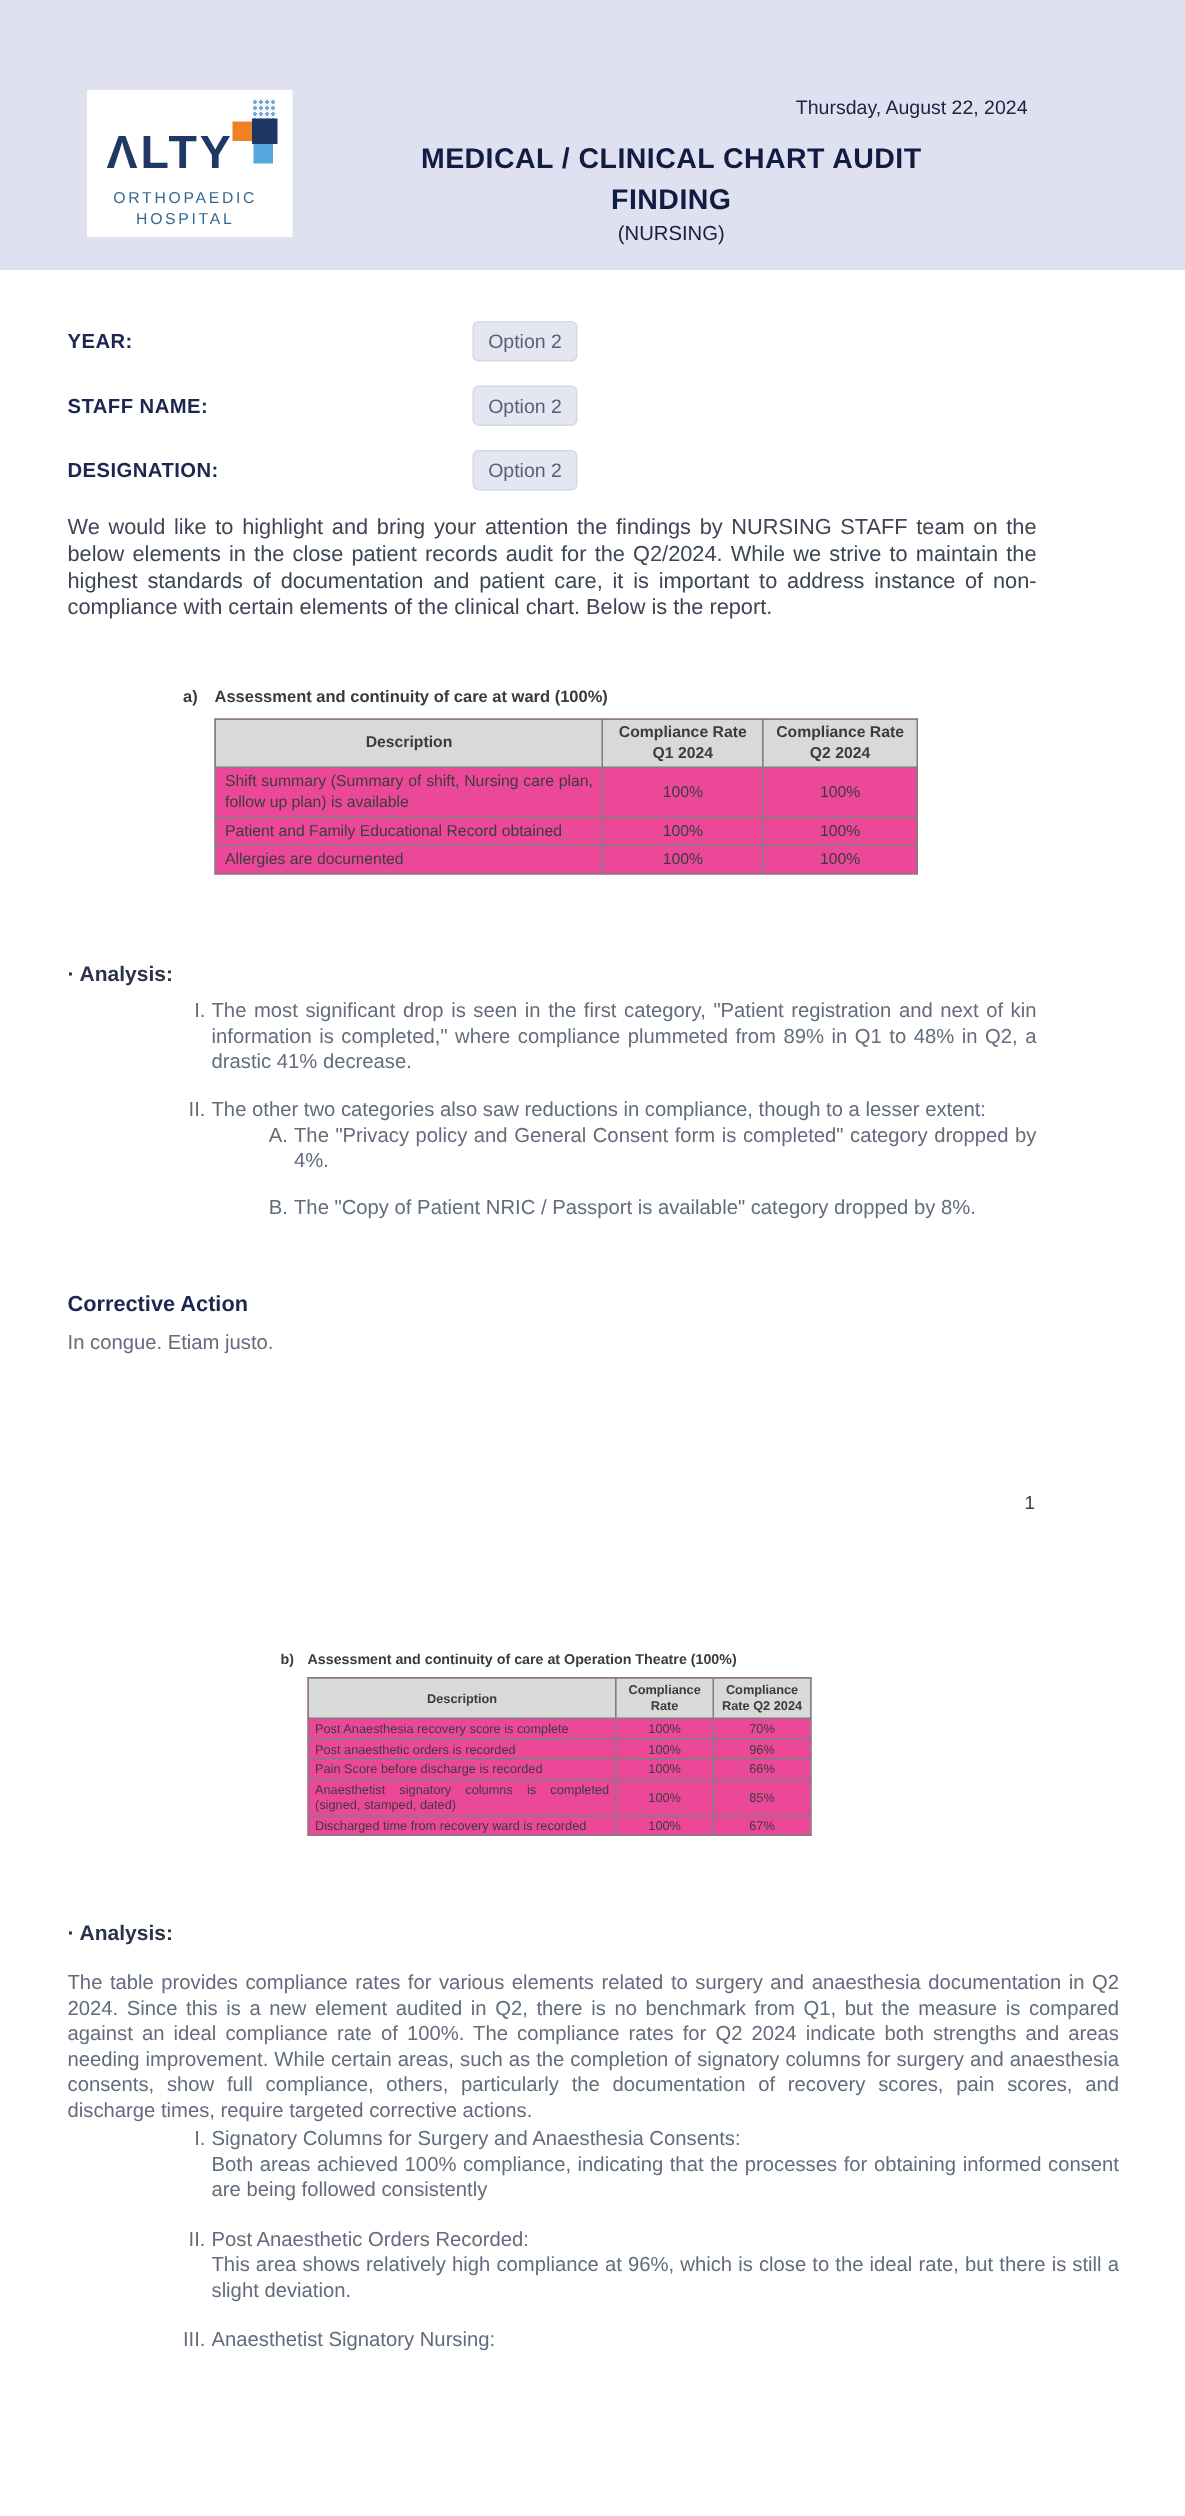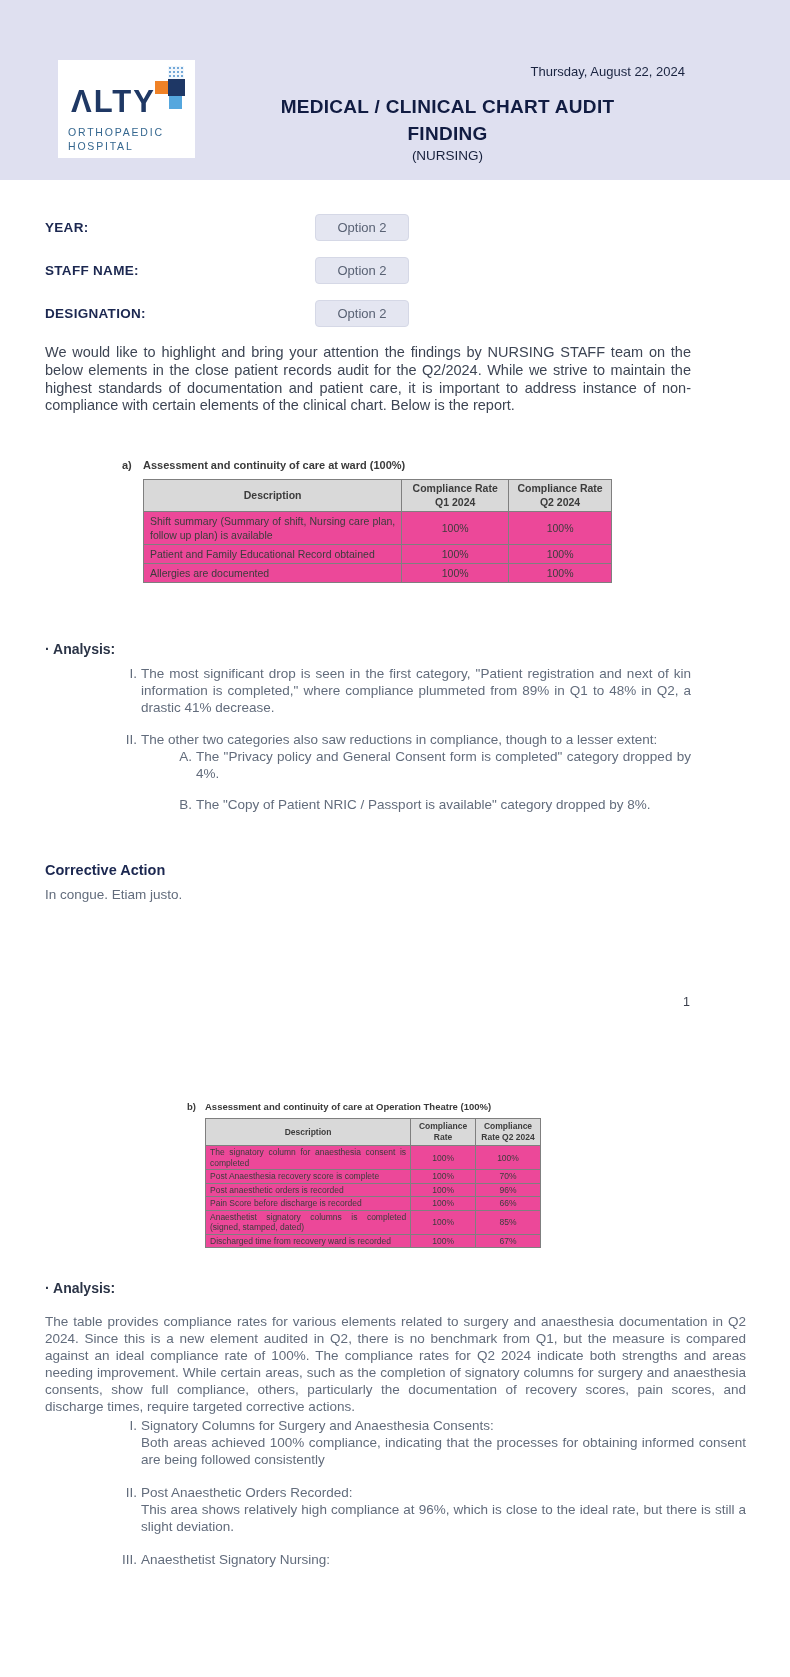--- a/index.html
+++ b/index.html
@@ -4,36 +4,36 @@
 <style>
   * { margin:0; padding:0; box-sizing:border-box; }
   html,body { background:#ffffff; }
   body { width:790px; font-family:"Liberation Sans", sans-serif; }
   .page { position:relative; width:790px; height:1677px; background:#ffffff; overflow:hidden; }
 
   
   .header { position:absolute; top:0; left:0; width:790px; height:180px; background:#dfe0f0; }
   .logo-box { position:absolute; left:58px; top:60px; width:137px; height:98px; background:#ffffff; }
   .logo-word { position:absolute; left:13px; top:24px; font-size:31px; font-weight:700; color:#1f3864; letter-spacing:2px; }
-  .logo-tagline { position:absolute; left:0; right:6px; top:65px; text-align:left; color:#35678f; font-size:10.5px; letter-spacing:1.8px; font-weight:500; line-height:14px;margin-left:10px; }
+  .logo-tagline { position:absolute; left:0; right:6px; top:65px; text-align:center; color:#35678f; font-size:10.5px; letter-spacing:1.8px; font-weight:500; line-height:14px; }
   .logo-plus { position:absolute; left:96px; top:6px; width:36px; height:48px; }
   .sq { position:absolute; }
   .sq-dotted { left:14px; top:0; width:16px; height:17px; background-color:#f2f7fc; background-image:radial-gradient(#74a9d8 1.1px, transparent 1.1px); background-size:4px 4px; }
   .sq-orange { left:1px; top:15px; width:13px; height:13px; background:#f08226; }
   .sq-navy { left:14px; top:13px; width:17px; height:17px; background:#1e3765; }
   .sq-blue { left:15px; top:30px; width:13px; height:13px; background:#55a7de; }
   .header-date { position:absolute; top:64px; left:210px; width:475px; text-align:right; font-size:13px; color:#1a2440; }
   .doc-title { position:absolute; top:93px; left:210px; width:475px; text-align:center; font-size:19px; font-weight:800; color:#111c42; line-height:27px; letter-spacing:0.3px; }
   .doc-subtitle { position:absolute; top:148px; left:210px; width:475px; text-align:center; font-size:13.5px; color:#17203c; }
 
   
   .form-section { position:absolute; top:214px; left:45px; width:645px; }
   .form-row { display:flex; align-items:center; height:27px; margin-bottom:16px; }
   .form-label { width:270px; font-size:13.5px; font-weight:700; color:#1b2750; letter-spacing:0.3px; }
-  .form-button { width:94px; height:27px; background:#e4e6f1; border:1px solid #d5d8e6; border-radius:4px; color:#596274; font-size:13px; display:flex; align-items:center; justify-content:center; cursor:pointer; }
+  .form-button { width:70px; height:27px; background:#e4e6f1; border:1px solid #d5d8e6; border-radius:4px; color:#596274; font-size:13px; display:flex; align-items:center; justify-content:center; cursor:pointer; }
 
   
   .intro { position:absolute; top:344px; left:45px; width:646px; font-size:14.5px; line-height:17.8px; color:#3d4554; text-align:justify; }
 
   
   .table-section { position:absolute; }
   .tbl-a { top:459px; left:122px; }
   .tbl-b { top:1101px; left:187px; }
   .tbl-caption { display:flex; font-weight:700; color:#3a3a3a; }
   .tbl-a .tbl-caption { font-size:11px; }
@@ -218,25 +218,20 @@
               <div>Rate</div>
             </th>
           <th>
               <div>Compliance</div>
               <div>Rate Q2 2024</div>
             </th>
         </tr>
       </thead>
       <tbody>
         <tr>
-          <td class="d">The signatory column for anaesthesia consent is completed</td>
-          <td class="r">100%</td>
-          <td class="r">100%</td>
-        </tr>
-        <tr>
           <td class="d">Post Anaesthesia recovery score is complete</td>
           <td class="r">100%</td>
           <td class="r">70%</td>
         </tr>
         <tr>
           <td class="d">Post anaesthetic orders is recorded</td>
           <td class="r">100%</td>
           <td class="r">96%</td>
         </tr>
         <tr>

